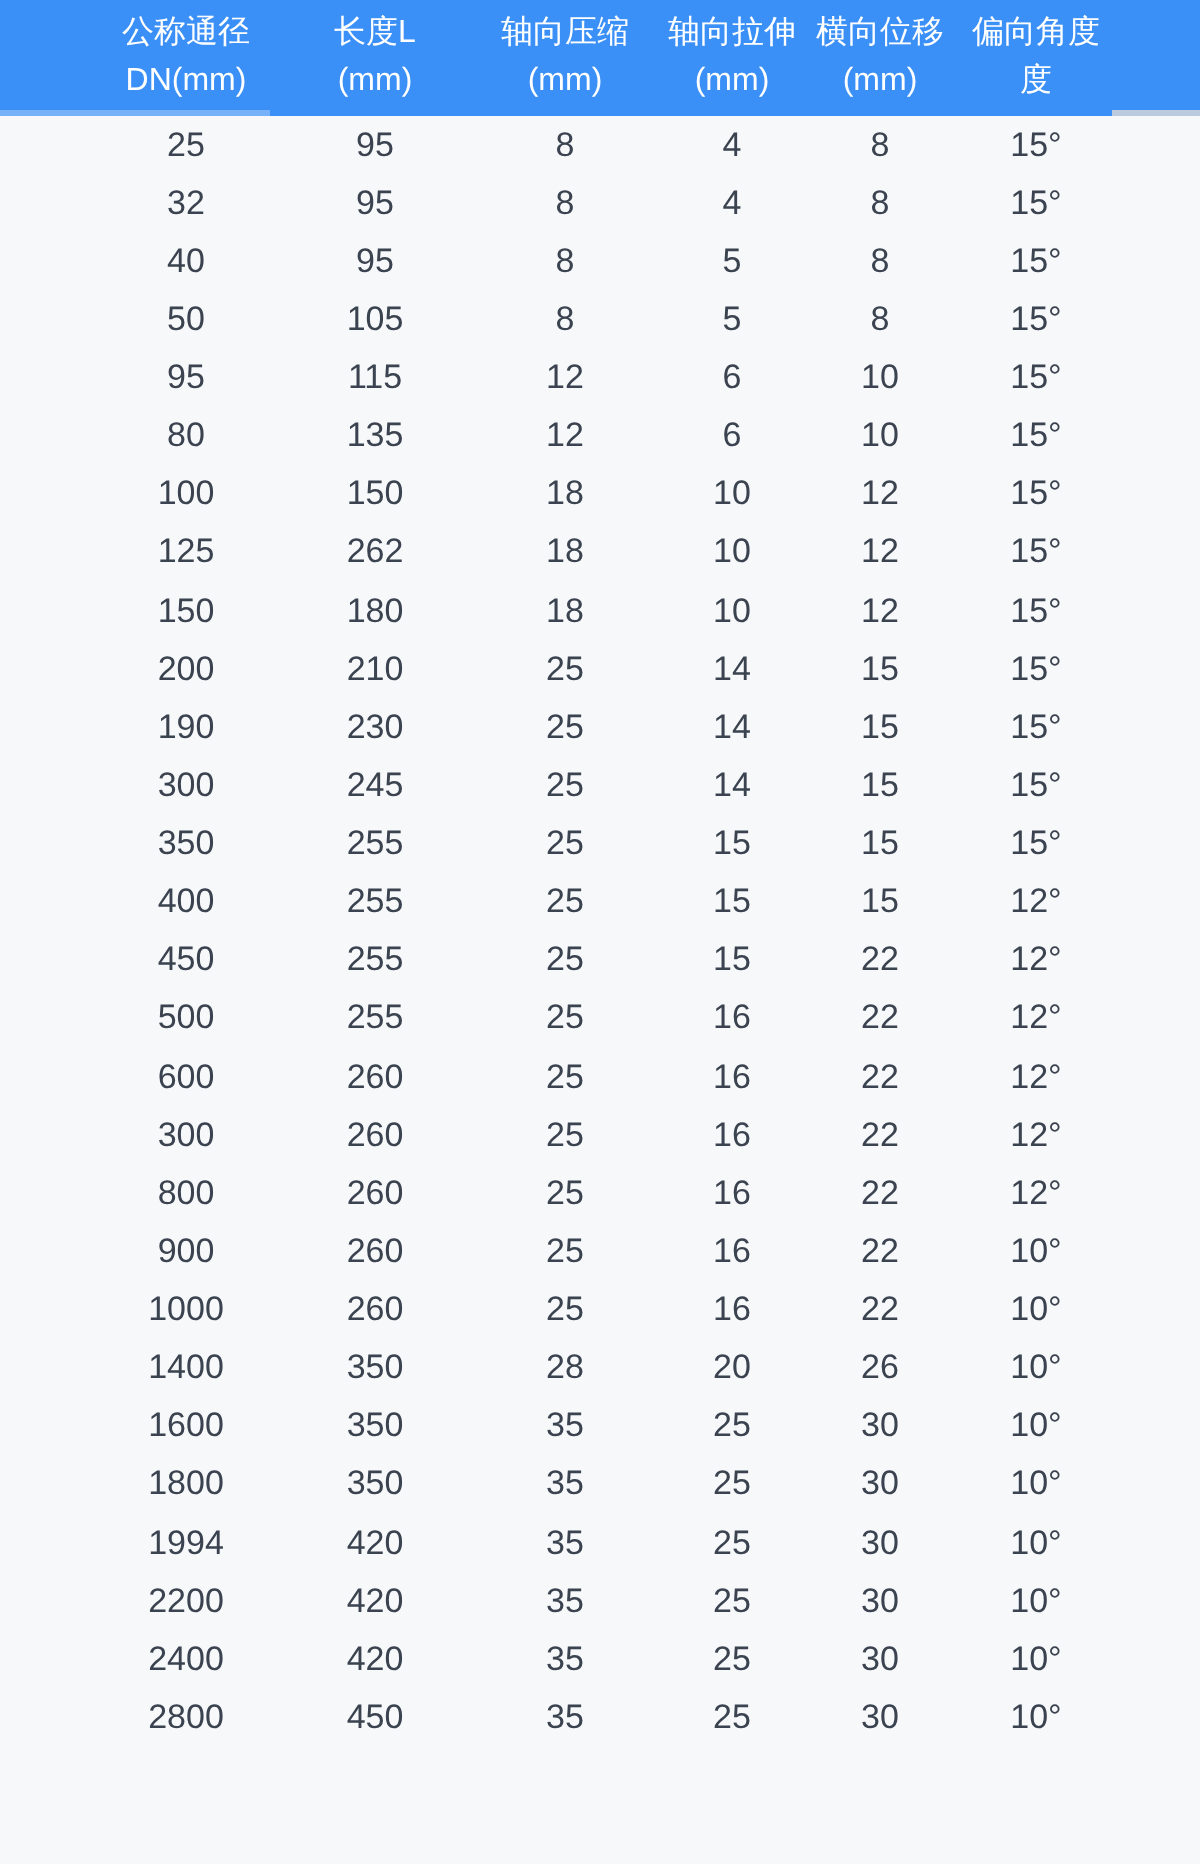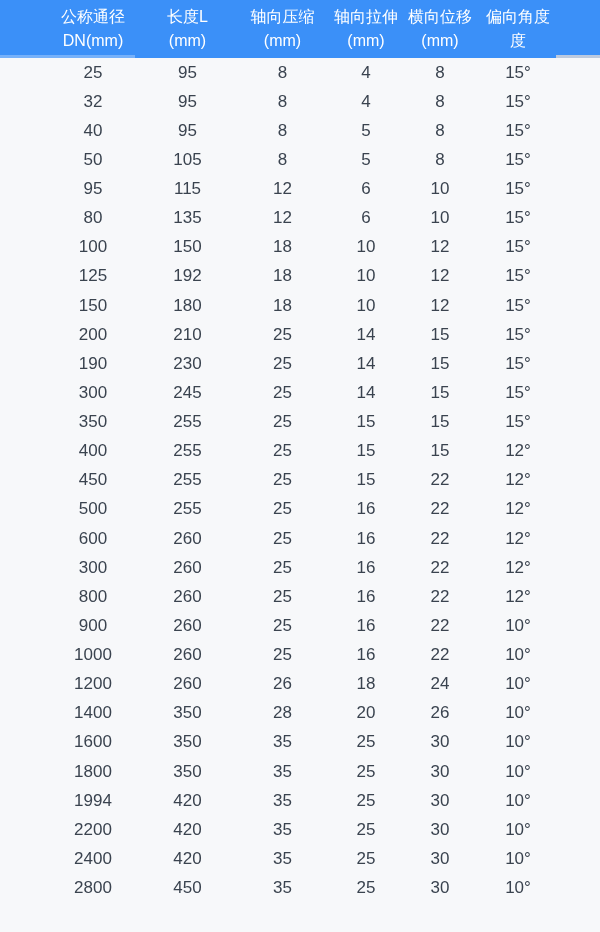--- a/index.html
+++ b/index.html
@@ -167,21 +167,21 @@
         <tr>
           <td class="c1">100</td>
           <td class="c2">150</td>
           <td class="c3">18</td>
           <td class="c4">10</td>
           <td class="c5">12</td>
           <td class="c6">15°</td>
         </tr>
         <tr>
           <td class="c1">125</td>
-          <td class="c2">192</td>
+          <td class="c2">262</td>
           <td class="c3">18</td>
           <td class="c4">10</td>
           <td class="c5">12</td>
           <td class="c6">15°</td>
         </tr>
         <tr>
           <td class="c1">150</td>
           <td class="c2">180</td>
           <td class="c3">18</td>
           <td class="c4">10</td>
@@ -275,28 +275,20 @@
           <td class="c4">16</td>
           <td class="c5">22</td>
           <td class="c6">10°</td>
         </tr>
         <tr>
           <td class="c1">1000</td>
           <td class="c2">260</td>
           <td class="c3">25</td>
           <td class="c4">16</td>
           <td class="c5">22</td>
-          <td class="c6">10°</td>
-        </tr>
-        <tr>
-          <td class="c1">1200</td>
-          <td class="c2">260</td>
-          <td class="c3">26</td>
-          <td class="c4">18</td>
-          <td class="c5">24</td>
           <td class="c6">10°</td>
         </tr>
         <tr>
           <td class="c1">1400</td>
           <td class="c2">350</td>
           <td class="c3">28</td>
           <td class="c4">20</td>
           <td class="c5">26</td>
           <td class="c6">10°</td>
         </tr>

